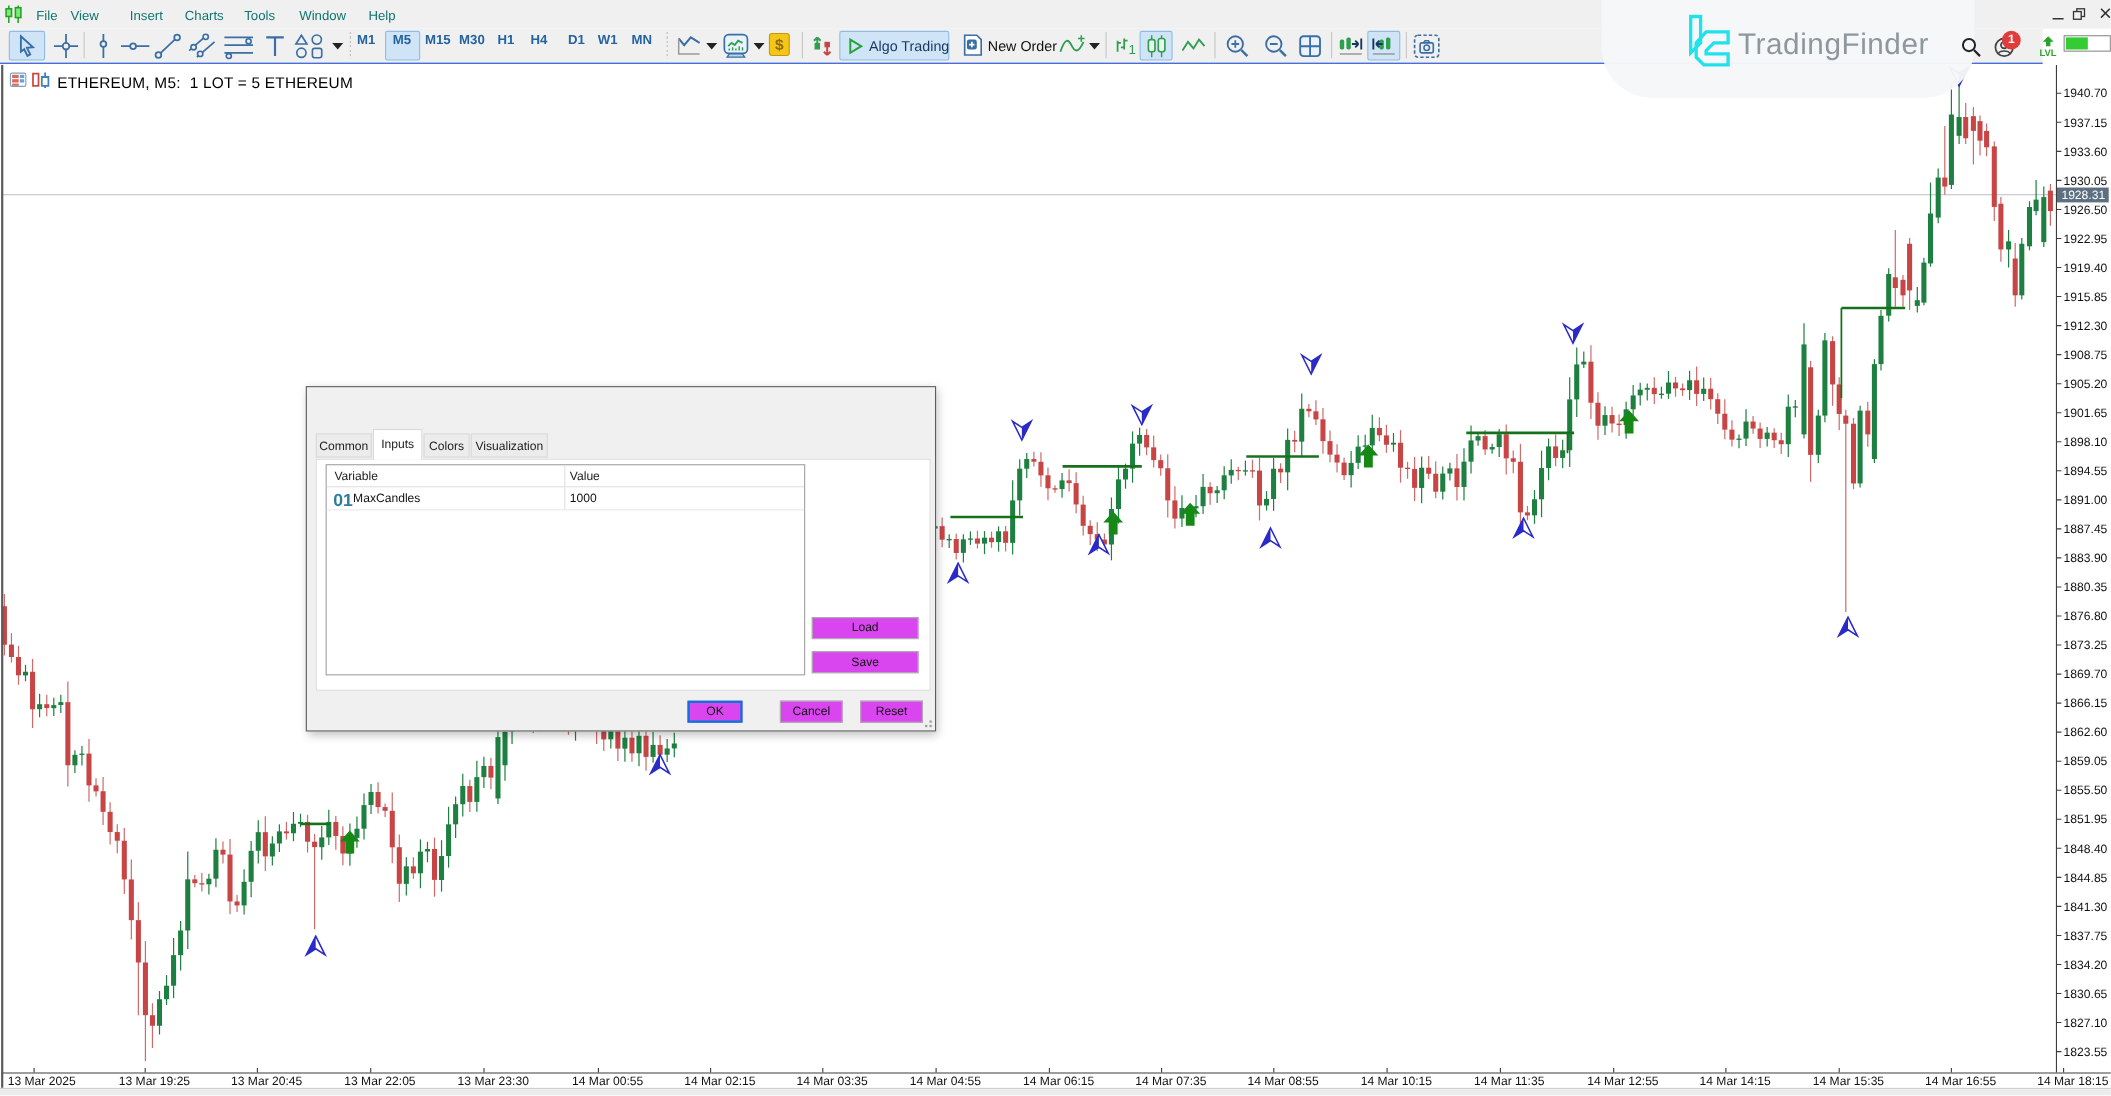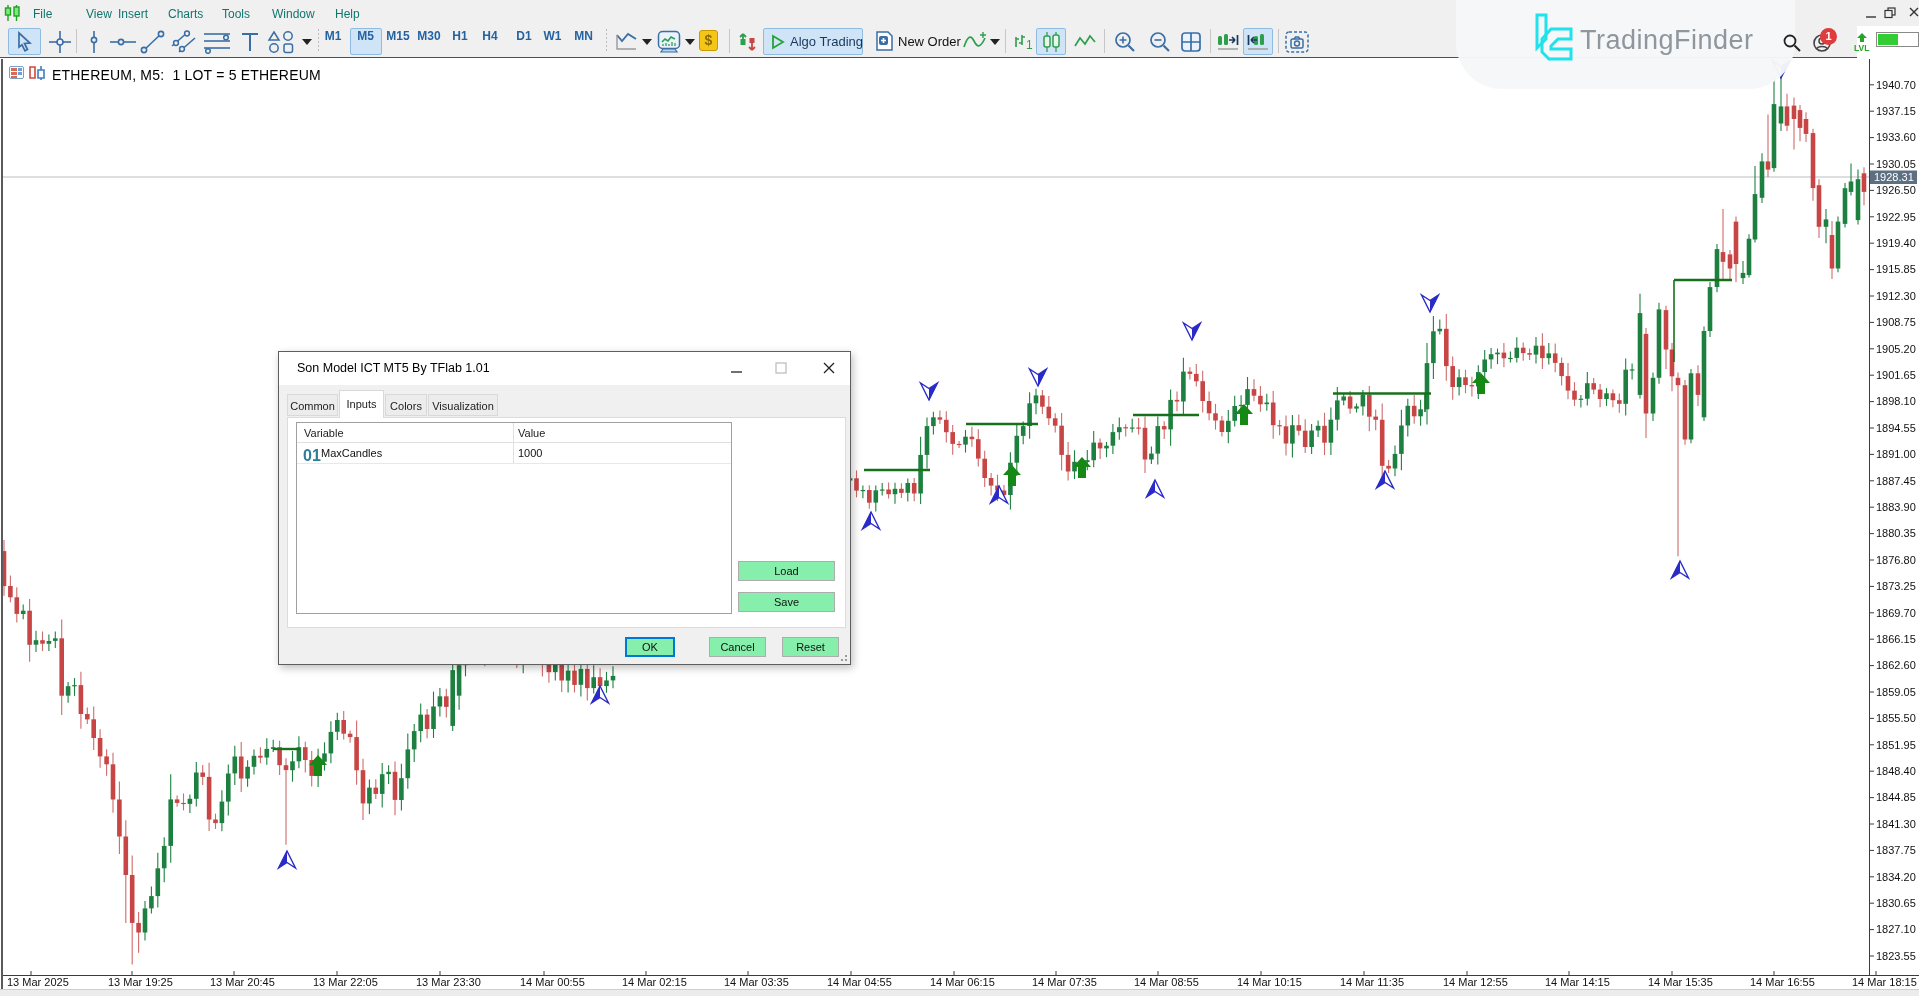--- a/index.html
+++ b/index.html
@@ -11,21 +11,21 @@
 .tfbtn{position:absolute;top:3px;font-size:12px;font-weight:700;color:#2563a0;text-align:center}
 .sep{position:absolute;top:3px;width:1px;height:24px;background:#c6c6c6}
 .hl{background:#cfe4f7;border:1px solid #90bce4;border-radius:2px}
 .chartwrap{left:0;top:0;width:1919px;height:996px}
 .wm{left:1456px;top:0;width:339px;height:89px;background:rgba(246,247,248,0.97);
  border-radius:0 0 46px 46px}
 .dlg{left:278px;top:351px;width:573px;height:314px;background:#f0f0f0;
  border:1px solid #5e5e5e;box-shadow:2px 3px 8px rgba(0,0,0,0.25);font-size:11px}
 .dlg .title{position:absolute;left:0;top:0;width:100%;height:33px;background:#fff}
 .dlg .title .t{position:absolute;left:18px;top:9px;font-size:12.5px;color:#000}
-.btn{position:absolute;background:#86efac;border:1px solid #adadad;font-size:11px;
+.btn{position:absolute;background:#d946ef;border:1px solid #adadad;font-size:11px;
  color:#111;text-align:center}
 .tab{position:absolute;border:1px solid #d9d9d9;background:#ececec;color:#222;
  text-align:center;font-size:11px}
 .statusbar{left:0;top:989px;width:1919px;height:7px;background:#ececec;border-top:1px solid #cfcfcf}
 svg.chart{position:absolute;left:0;top:0}
 text{font-family:"Liberation Sans",sans-serif}
 </style></head><body>
 
 <div class="abs chartwrap">
 <svg class="chart" width="1919" height="996" viewBox="0 0 1919 996">
@@ -776,21 +776,21 @@
 </div>
 
 <div class="abs menubar">
 <svg class="abs" style="left:4px;top:4px" width="18" height="18" viewBox="0 0 18 18">
  <line x1="4" y1="1" x2="4" y2="17" stroke="#1ea31e" stroke-width="1.4"></line>
  <rect x="1.5" y="4" width="5" height="7" fill="#7de87d" stroke="#1ea31e" stroke-width="1.4"></rect>
  <line x1="12.5" y1="1" x2="12.5" y2="17" stroke="#1ea31e" stroke-width="1.4"></line>
  <rect x="10" y="3" width="5" height="9" fill="#7de87d" stroke="#1ea31e" stroke-width="1.4"></rect>
 </svg>
 <span class="m" style="left:33px">File</span>
-    <span class="m" style="left:86px">View</span>
+    <span class="m" style="left:64px">View</span>
     <span class="m" style="left:118px">Insert</span>
     <span class="m" style="left:168px">Charts</span>
     <span class="m" style="left:222px">Tools</span>
     <span class="m" style="left:272px">Window</span>
     <span class="m" style="left:335px">Help</span>
 <svg class="abs" style="left:1864px;top:6px" width="55" height="14" viewBox="0 0 55 14">
  <line x1="2" y1="11" x2="12" y2="11" stroke="#333" stroke-width="1.4"></line>
  <rect x="24" y="2" width="7" height="7" fill="none" stroke="#333" stroke-width="1.2"></rect>
  <rect x="21" y="4.5" width="7" height="7" fill="#f0f0f0" stroke="#333" stroke-width="1.2"></rect>
  <path d="M46 2 L54 10 M54 2 L46 10" stroke="#333" stroke-width="1.4"></path>
@@ -971,28 +971,20 @@
   </div>
 <div class="abs wm">
 <svg class="abs" style="left:78px;top:13px" width="40" height="58" viewBox="0 0 40 58">
 <path d="M3 2 h9 v24 l-9 9 z" fill="none" stroke="#1fe2ec" stroke-width="3"></path>
 <path d="M17 16 h20 v10 h-13 l-7 7 v3 h20 v10 h-22 l-7 -7 v-13 z" fill="none" stroke="#1fe2ec" stroke-width="3"></path>
 </svg>
 <div class="abs" style="left:124px;top:25px;font-size:27px;color:#8e979e;letter-spacing:0.5px">TradingFinder</div>
 </div>
 
 <div class="abs dlg">
- <div class="title">
-      <span class="t">Son Model ICT MT5 By TFlab 1.01</span>
-  <svg style="position:absolute;left:450px;top:8px" width="110" height="16" viewBox="0 0 110 16">
-   <line x1="2" y1="12" x2="13" y2="12" stroke="#222" stroke-width="1.3"></line>
-   <rect x="47" y="3" width="10" height="10" fill="none" stroke="#b9b9b9" stroke-width="1.2"></rect>
-   <path d="M95 3 L105 13 M105 3 L95 13" stroke="#222" stroke-width="1.3"></path>
-  </svg>
- </div>
  <div class="tab" style="left:8px;top:42px;width:51px;height:22px;line-height:22px">Common</div>
  <div class="tab" style="left:60px;top:38px;width:45px;height:28px;line-height:26px;background:#fff;border-bottom:none;z-index:3">Inputs</div>
  <div class="tab" style="left:106px;top:42px;width:42px;height:22px;line-height:22px">Colors</div>
  <div class="tab" style="left:149px;top:42px;width:70px;height:22px;line-height:22px">Visualization</div>
  <div class="abs" style="left:8px;top:65px;width:559px;height:211px;background:#fff;border:1px solid #dcdcdc;z-index:2"></div>
  <div class="abs" style="left:17px;top:70px;width:436px;height:192px;background:#fff;border:1px solid #a0a0a0;z-index:4">
    <div style="position:absolute;left:216px;top:0;width:1px;height:40px;background:#e0e0e0"></div>
    <div style="position:absolute;left:0;top:19px;width:100%;height:1px;background:#e0e0e0"></div>
    <div style="position:absolute;left:0;top:40px;width:100%;height:1px;background:#e8e8e8"></div>
    <div style="position:absolute;left:7px;top:4px;font-size:11px;color:#222">Variable</div>

